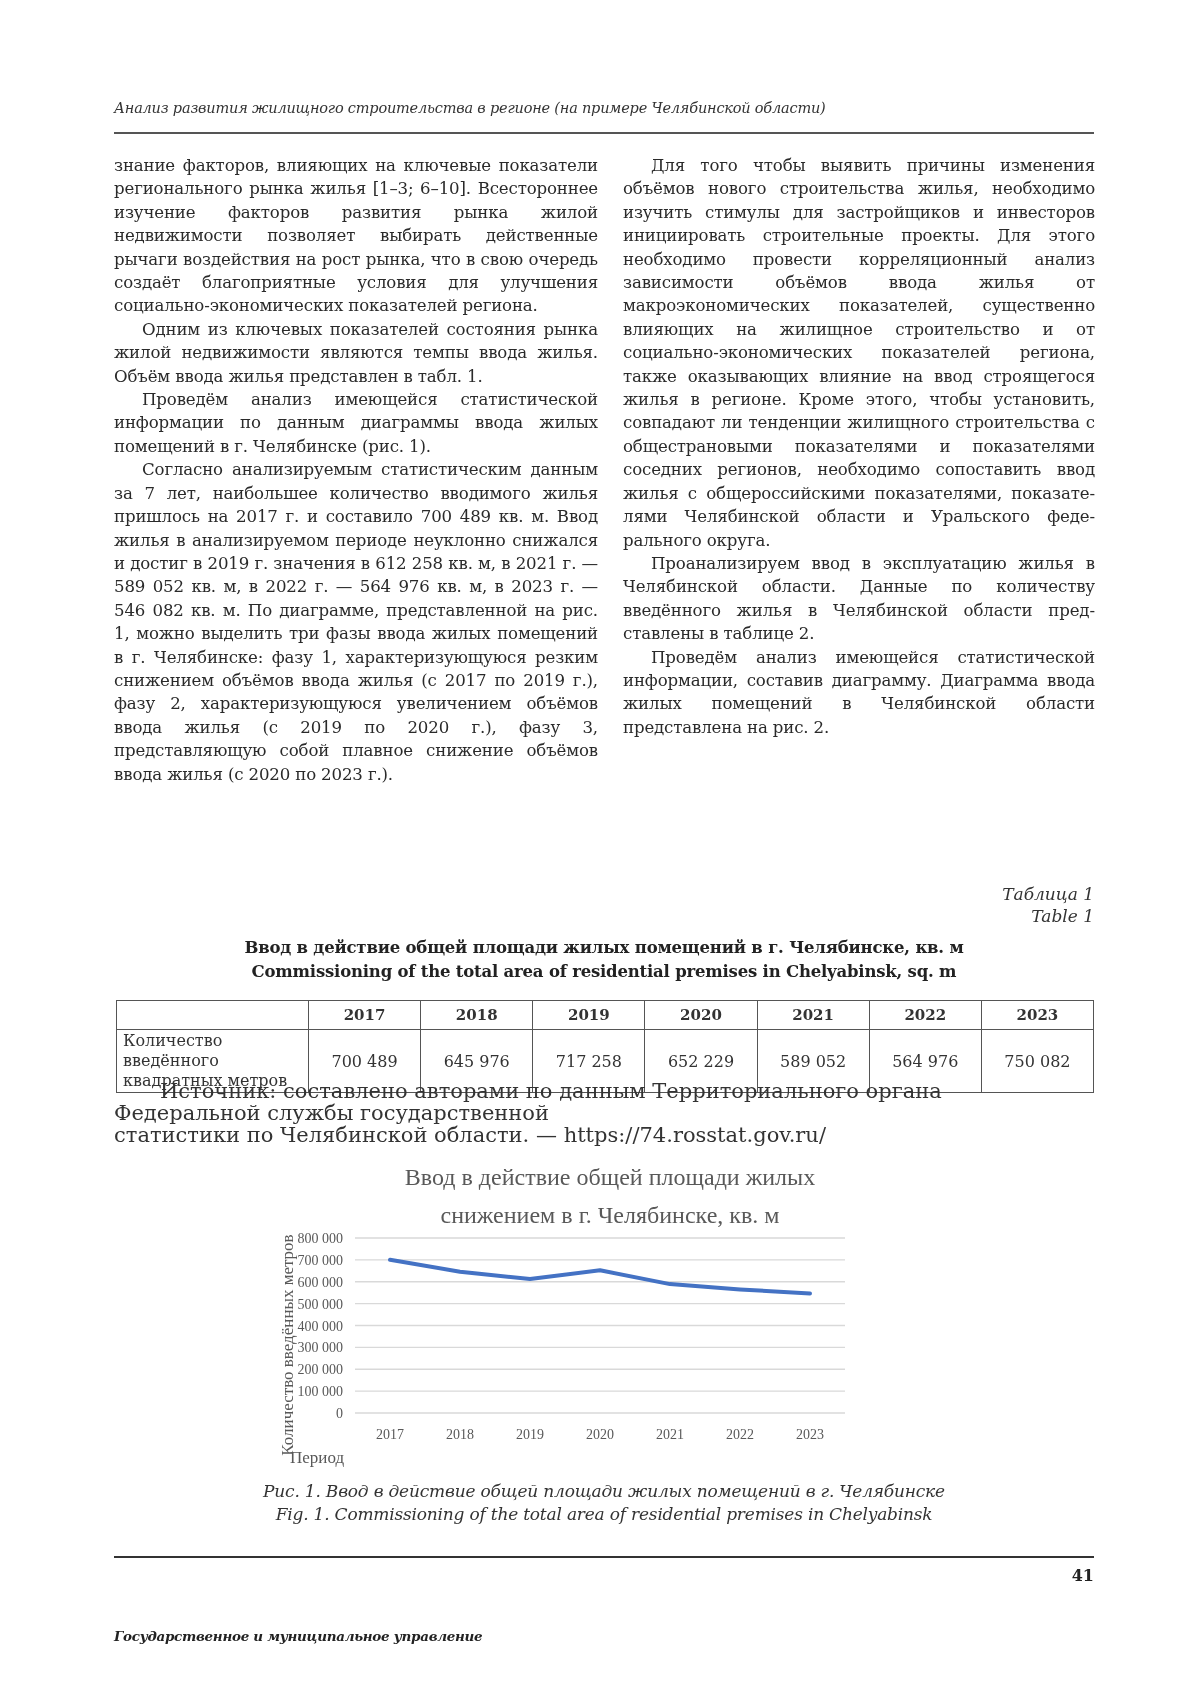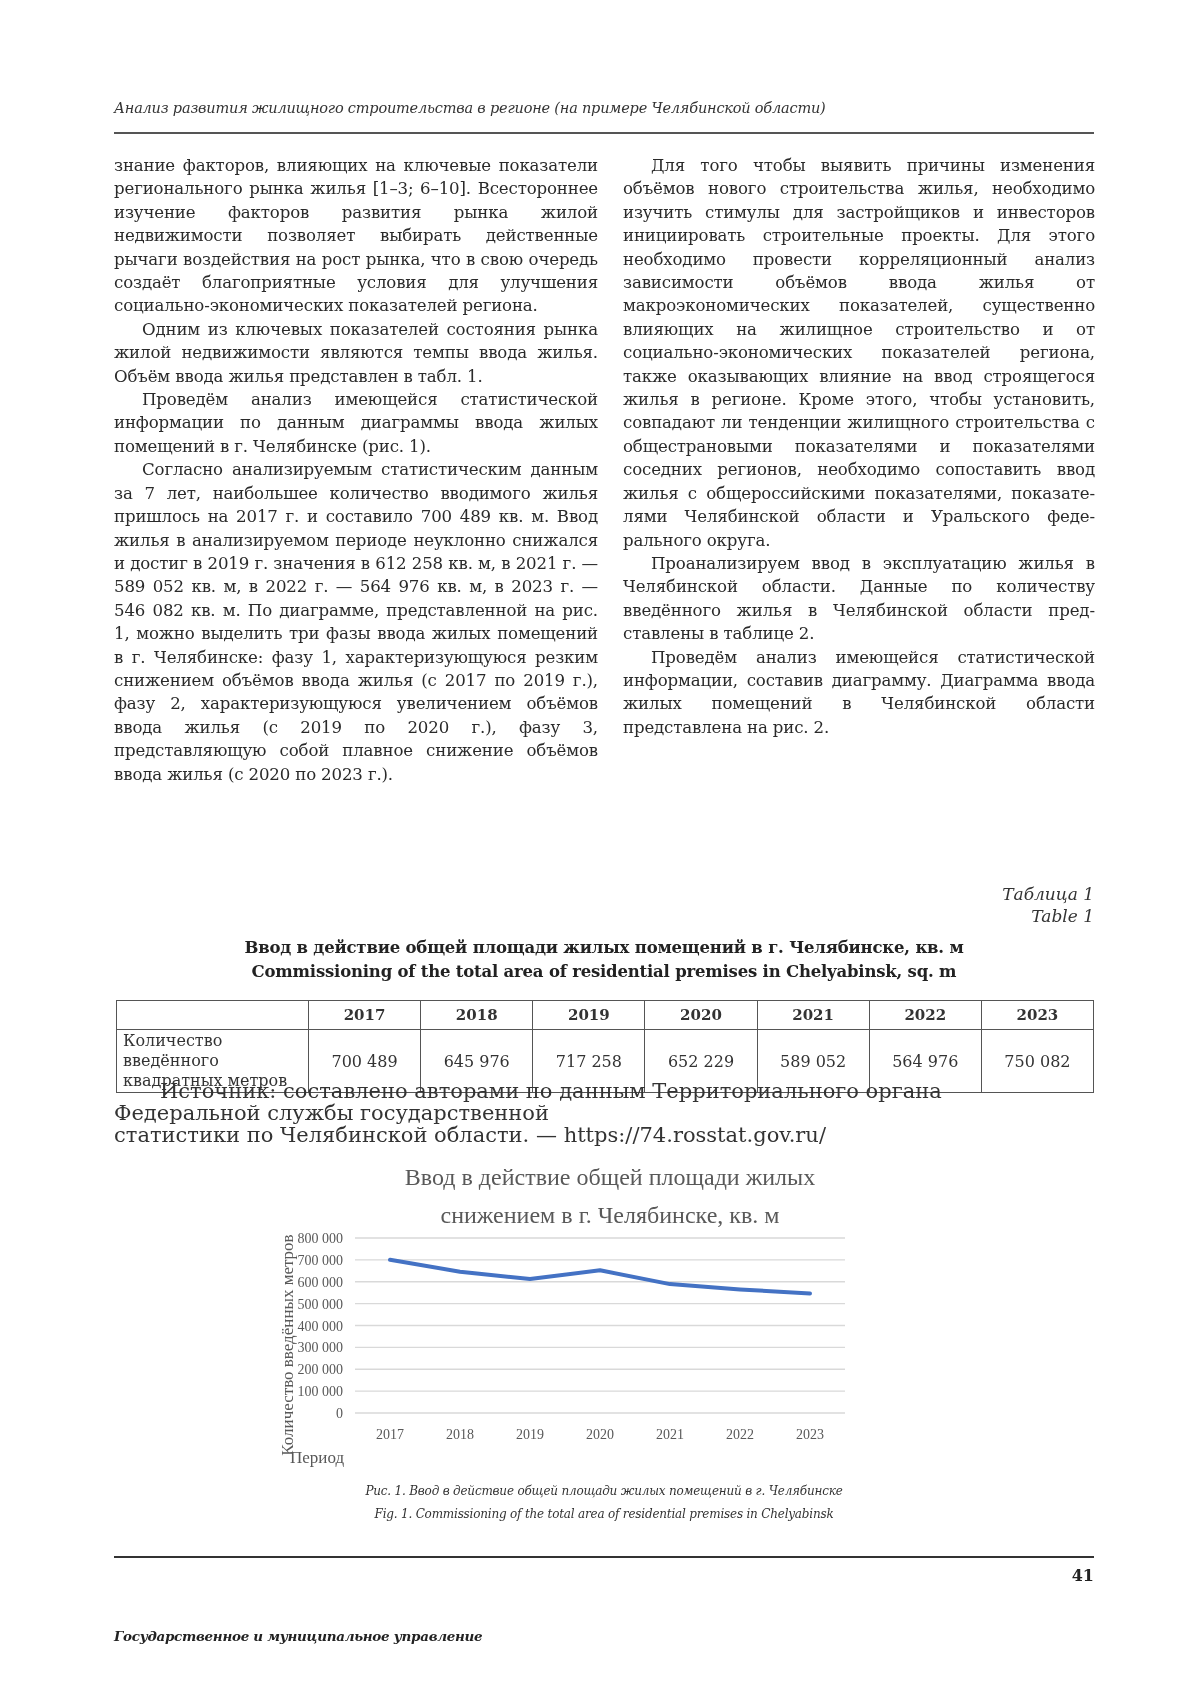--- a/index.html
+++ b/index.html
@@ -59,21 +59,21 @@
   }
   .x-title {
     position: absolute; left: 0; top: 298px; width: 680px; padding-left: 30px; box-sizing: border-box;
     font-family: "Liberation Serif", serif; font-size: 17px; color: #595959;
   }
   svg.plot { position: absolute; left: 0; top: 0; }
   svg.plot text { font-family: "Liberation Serif", serif; font-size: 14px; fill: #595959; }
 
   .fig-caption {
     position: absolute; left: 114px; top: 1480px; width: 980px; text-align: center;
-    font-family: "DejaVu Serif", serif; font-style: italic; font-size: 12px; line-height: 23px; color: #333;
+    font-family: "DejaVu Serif", serif; font-style: italic; font-size: 17px; line-height: 23px; color: #333;
     letter-spacing: -0.2px;
   }
 
   .foot-rule { position: absolute; left: 114px; top: 1556px; width: 980px; height: 2px; background: #333; }
   .journal-name {
     position: absolute; left: 114px; top: 1628px; font-family: "DejaVu Serif", serif; font-style: italic;
     font-weight: bold; font-size: 13.5px; color: #222; letter-spacing: -0.3px;
   }
   .page-number {
     position: absolute; right: 106px; top: 1566px; font-family: "DejaVu Serif", serif; font-weight: bold;

